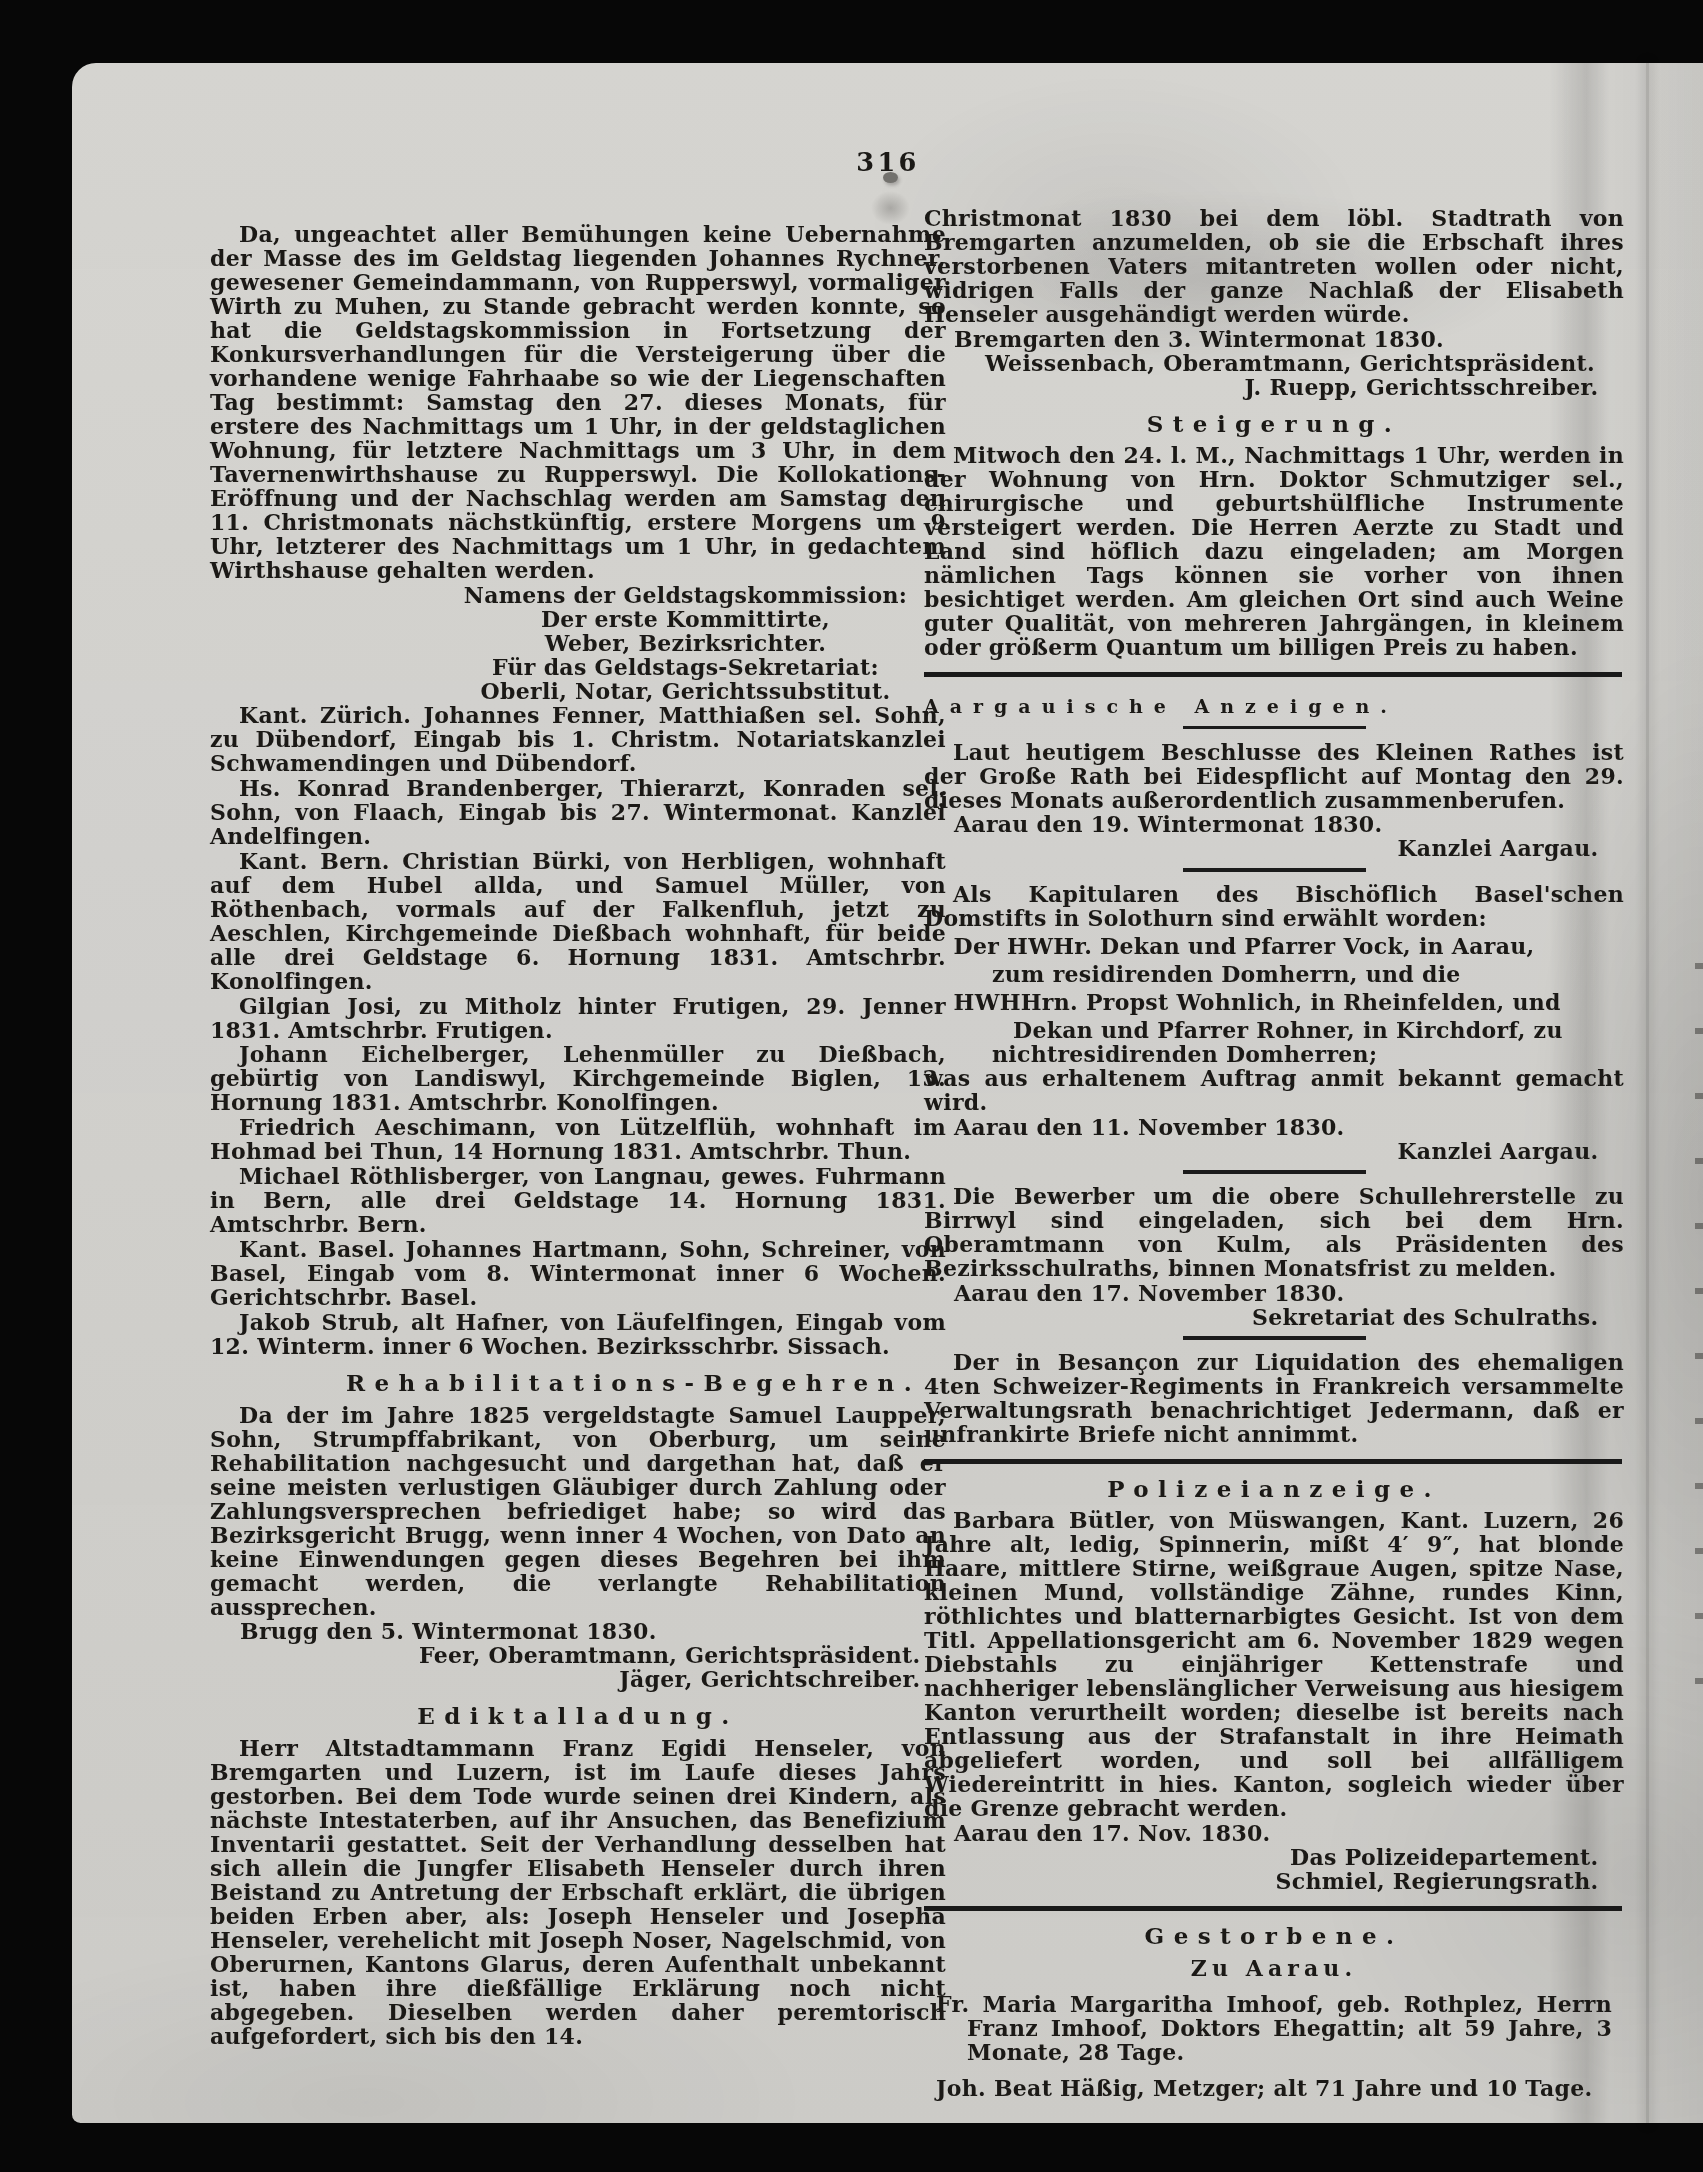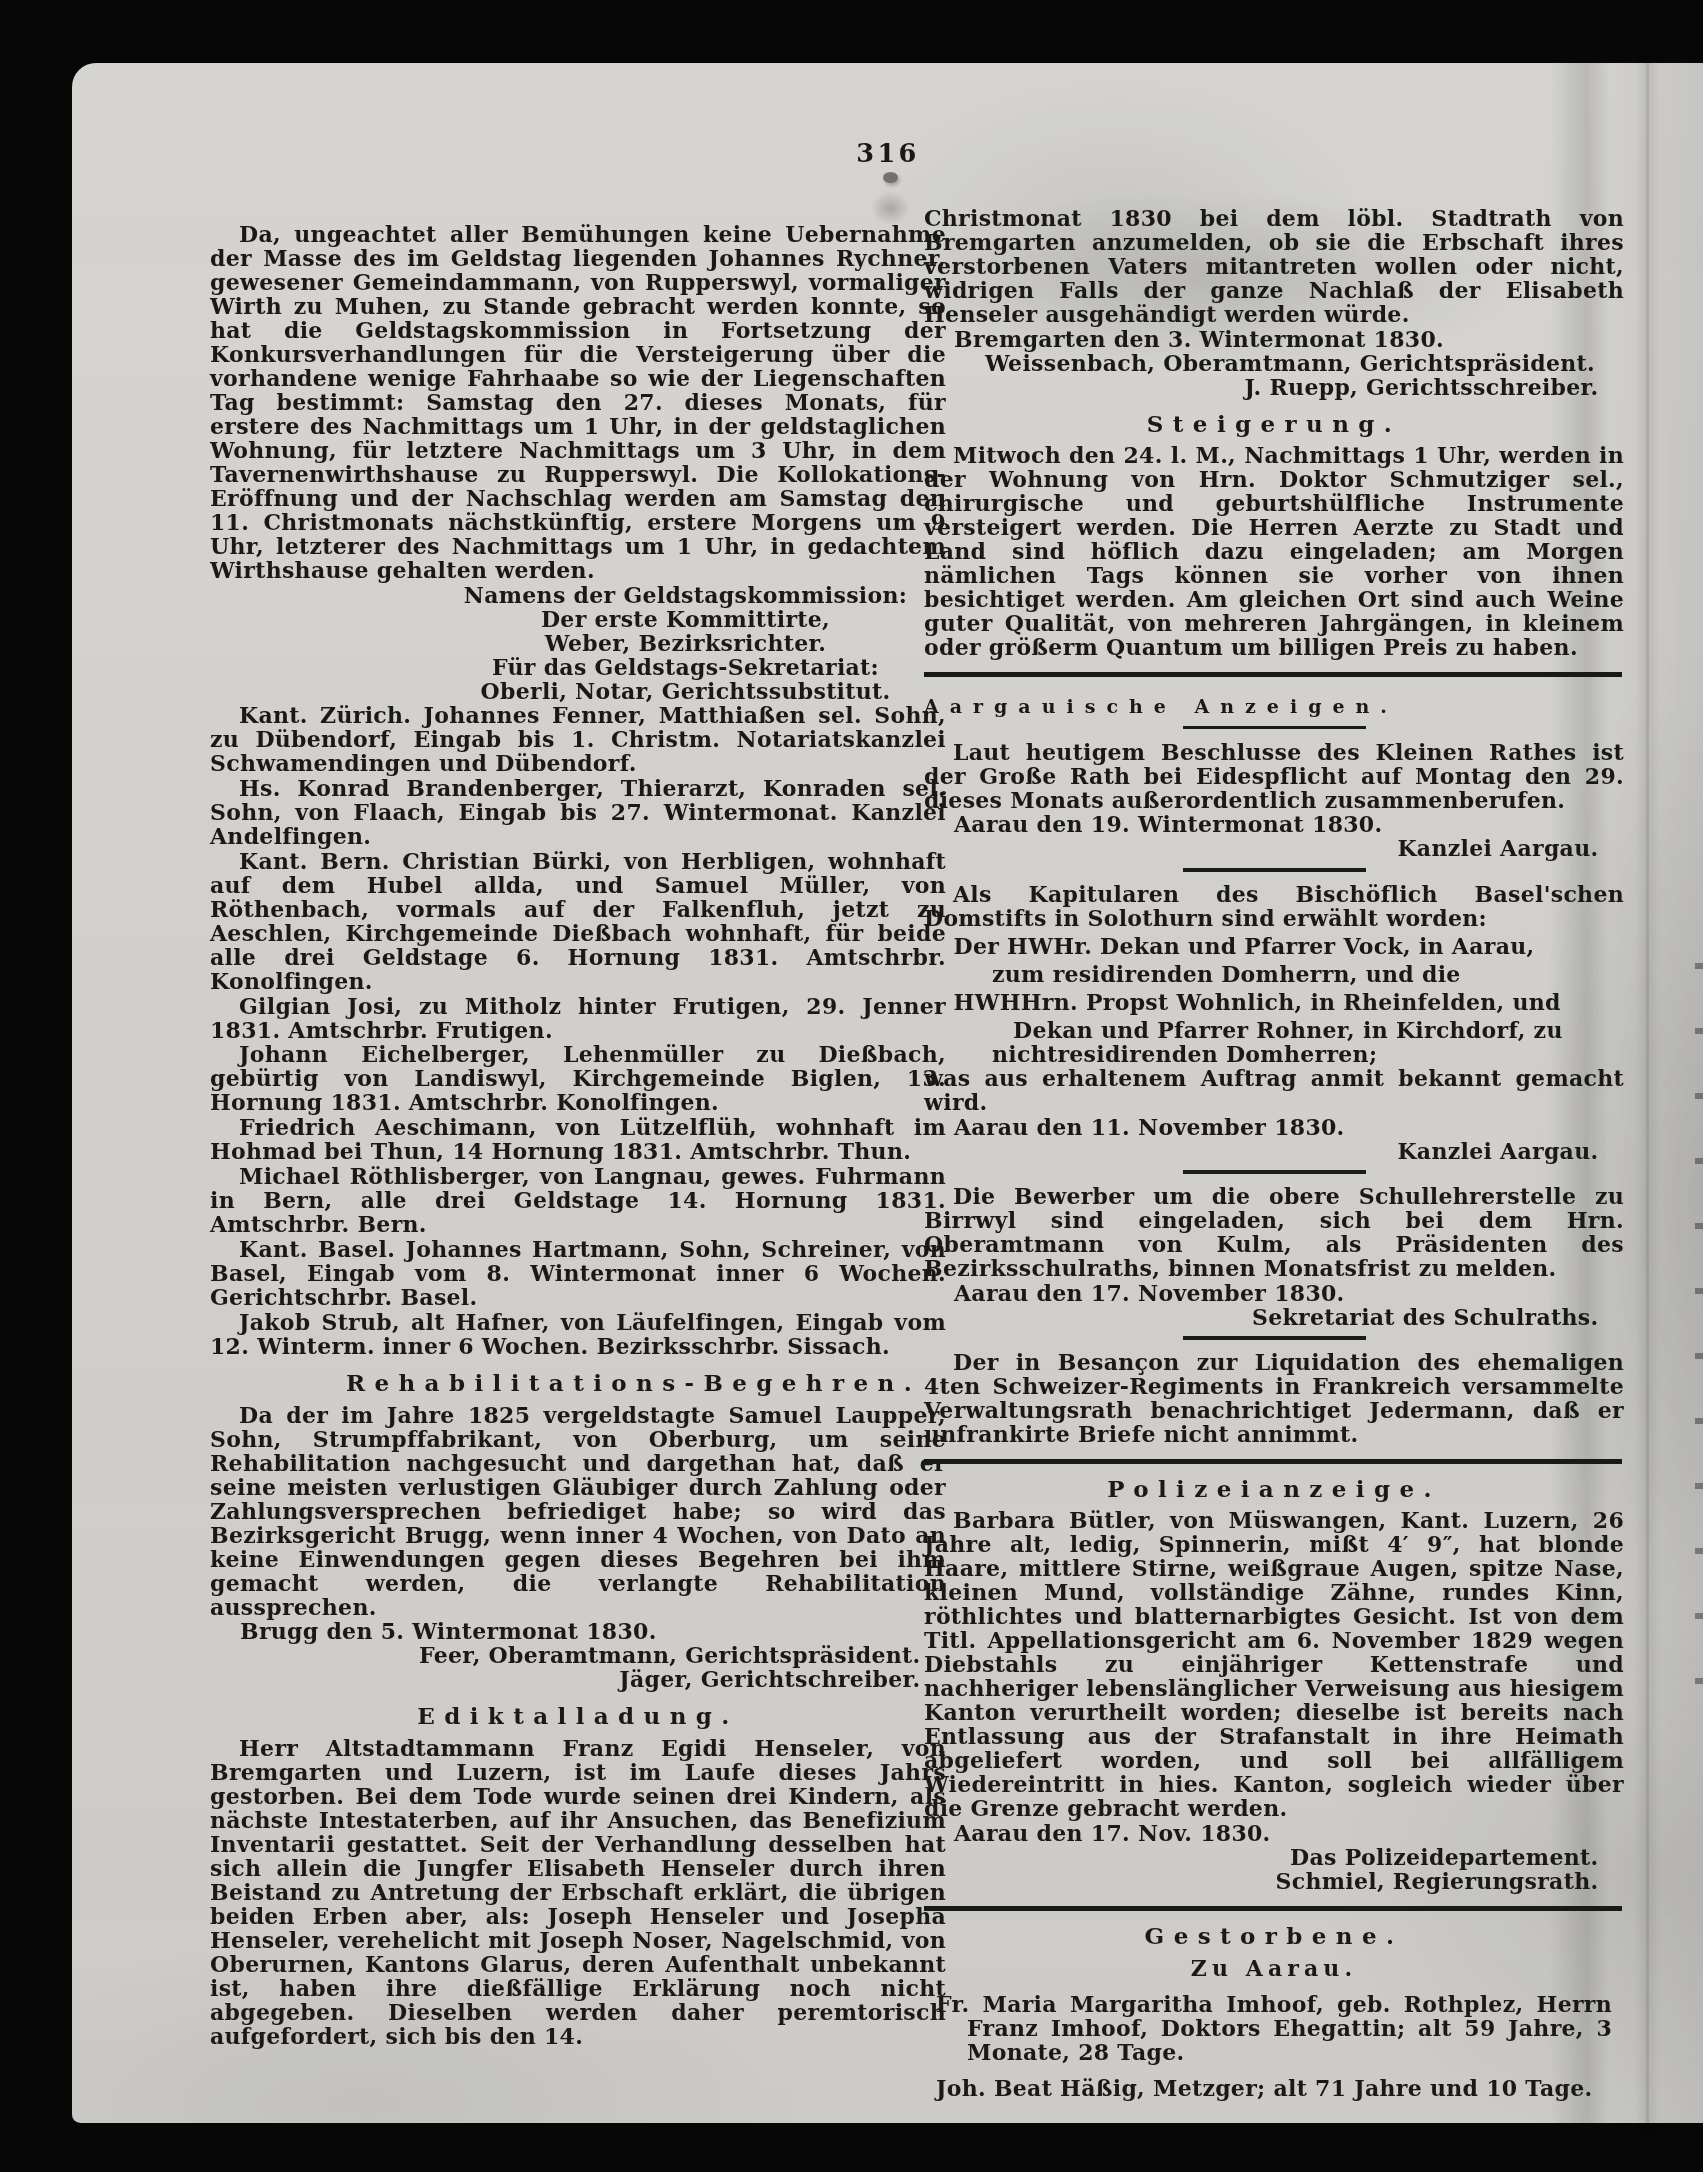--- a/index.html
+++ b/index.html
@@ -46,21 +46,21 @@
     background:radial-gradient(closest-side, rgba(60,58,55,0.28), transparent);
     border-radius:50%;
   }
   .facing-edge{
     position:absolute;right:0;top:900px;width:9.4px;height:775px;
     background:repeating-linear-gradient(180deg,
       rgba(25,23,20,0.55) 0 6px, transparent 6px 65px);
     opacity:.75;
   }
   .page-number{
-    position:absolute;left:0;top:75px;width:1632px;
+    position:absolute;left:0;top:84px;width:1632px;
     text-align:center;
     font-size:25.6px;font-weight:bold;letter-spacing:3.4px;
   }
   .col{
     position:absolute;
     font-weight:bold;
     font-size:22px;line-height:24px;
     letter-spacing:0.3px;
   }
   .col-left{left:138px;top:135px;width:736px;margin-top:24px;}

